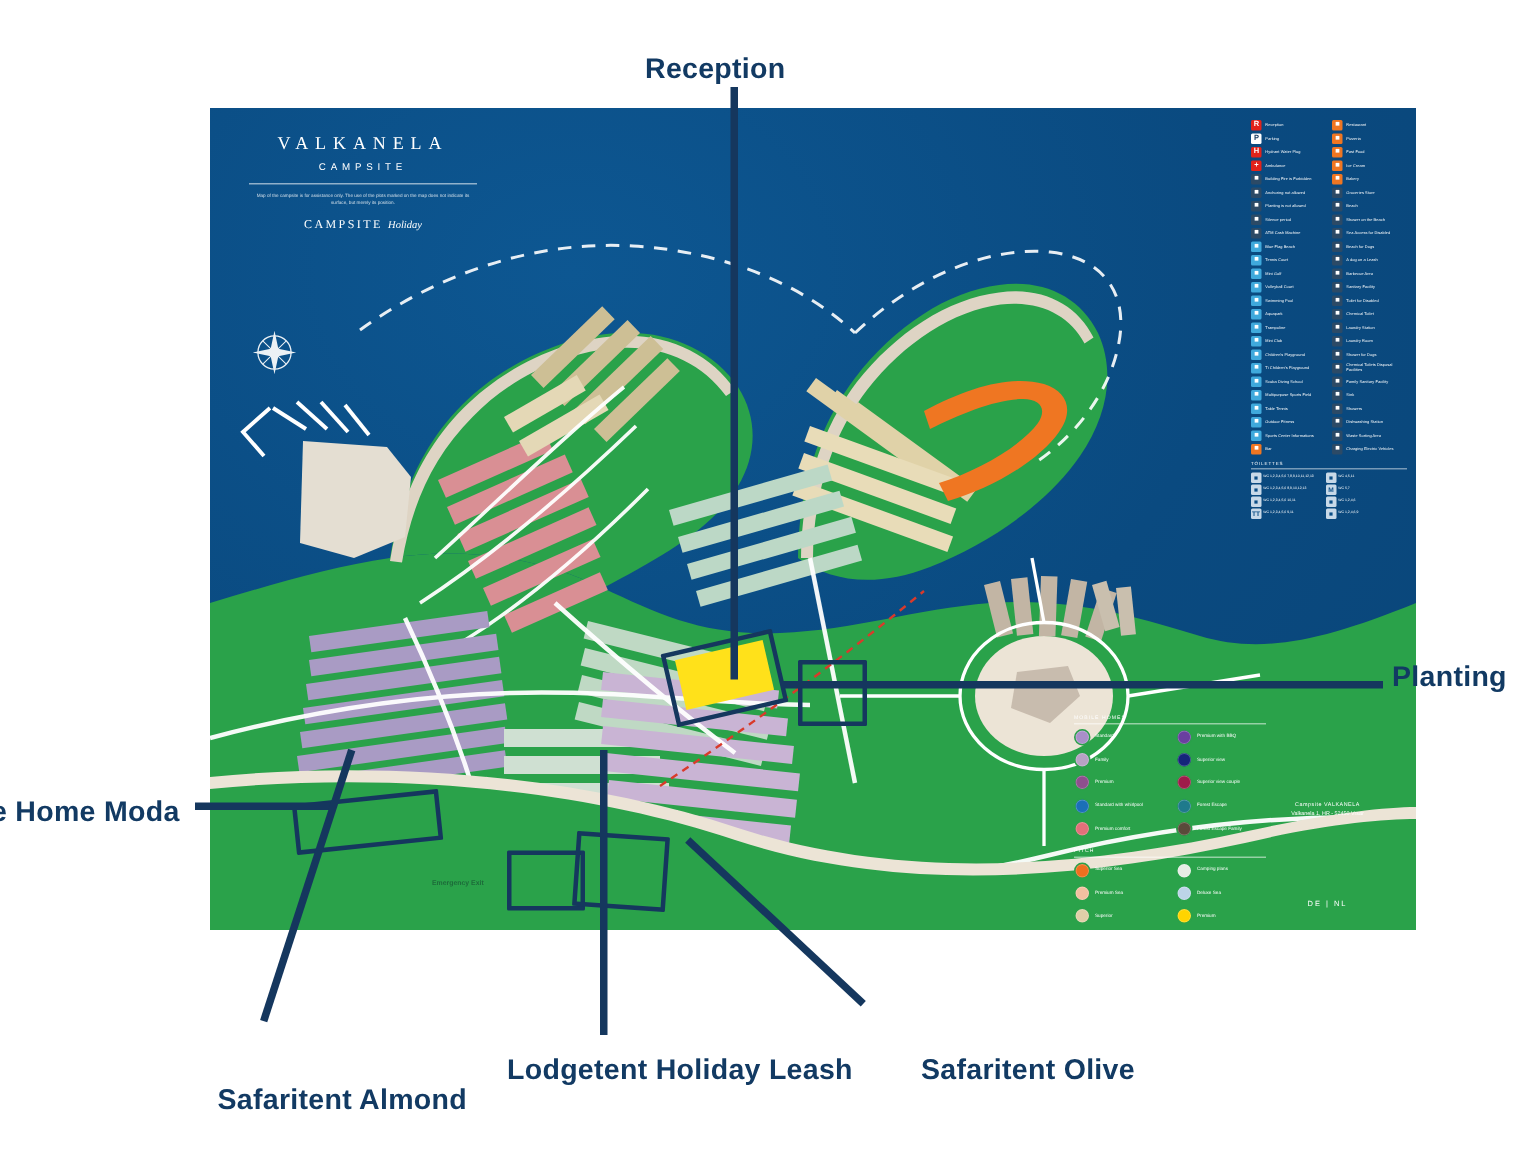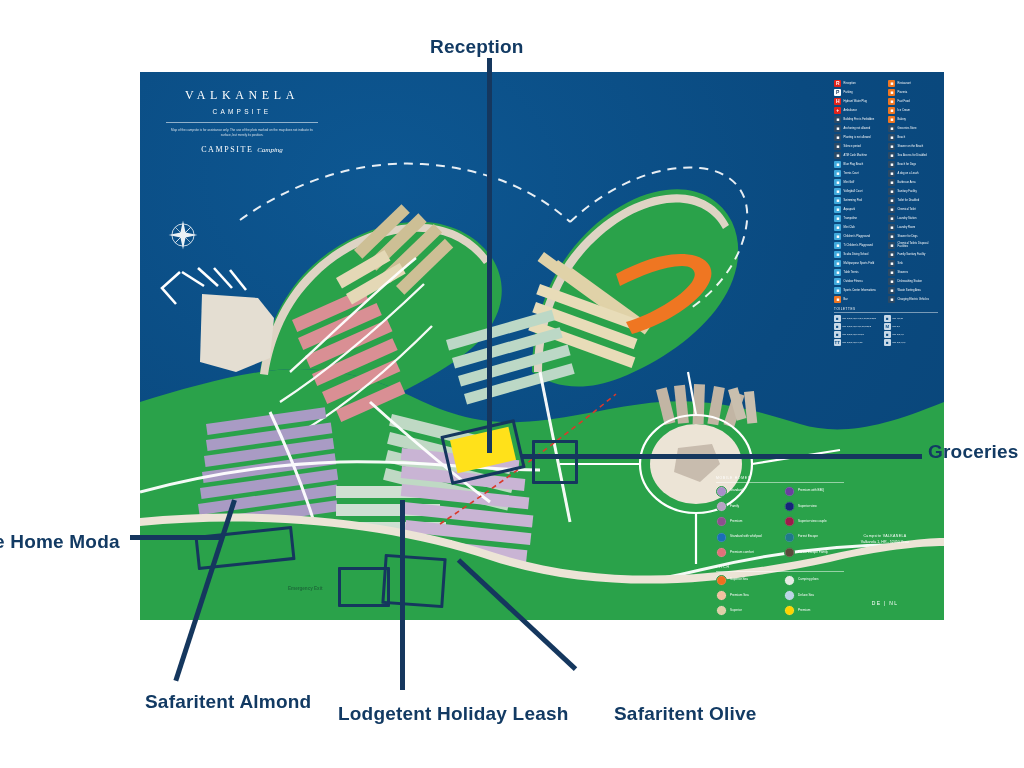--- a/index.html
+++ b/index.html
@@ -252,21 +252,21 @@
 
   <div class="emerg" style="left:148px;top:514px;">Emergency Exit</div>
 
   <div id="titleblock">
     <div class="brand">VALKANELA</div>
     <div class="sub">CAMPSITE</div>
     <div class="rule"></div>
     <div class="disclaimer">Map of the campsite is for assistance only. The use of the plots marked on the map does not indicate its surface, but merely its position.</div>
     <div class="maistra">
       <span>CAMPSITE</span>
-      <i>Camping</i>
+      <i>Holiday</i>
     </div>
   </div>
 
   <svg id="compass" viewBox="0 0 40 40">
     <circle cx="20" cy="20" r="13" fill="none" stroke="#fff" stroke-width="1"></circle>
     <path d="M20 3 L23 17 L37 20 L23 23 L20 37 L17 23 L3 20 L17 17 Z" fill="#fff"></path>
     <path d="M29 11 L22 18 L29 11 M11 29 L18 22 L11 29 M29 29 L22 22 M11 11 L18 18" stroke="#fff" stroke-width=".8"></path>
   </svg>
 
   <div id="legend">
@@ -602,17 +602,17 @@
 </div>
 
 <div class="callout-line" style="left:487px;top:58px;width:5px;height:395px;"></div>
 <div class="callout-line" style="left:522px;top:454px;width:400px;height:5px;"></div>
 <div class="callout-line" style="left:130px;top:535px;width:92px;height:5px;"></div>
 <div class="callout-line" style="left:232px;top:500px;width:5px;height:190px;transform:rotate(18deg);transform-origin:top center;"></div>
 <div class="callout-line" style="left:400px;top:500px;width:5px;height:190px;"></div>
 <div class="callout-line" style="left:456px;top:560px;width:5px;height:160px;transform:rotate(-47deg);transform-origin:top center;"></div>
 
 <div class="callout" style="left:430px;top:36px;">Reception</div>
-<div class="callout" style="left:928px;top:441px;">Groceries</div>
+<div class="callout" style="left:928px;top:441px;">Planting</div>
 <div class="callout" style="left:-6px;top:531px;">e Home Moda</div>
-<div class="callout" style="left:145px;top:691px;">Safaritent Almond</div>
+<div class="callout" style="left:145px;top:723px;">Safaritent Almond</div>
 <div class="callout" style="left:338px;top:703px;">Lodgetent Holiday Leash</div>
 <div class="callout" style="left:614px;top:703px;">Safaritent Olive</div>
 
 </body></html>

